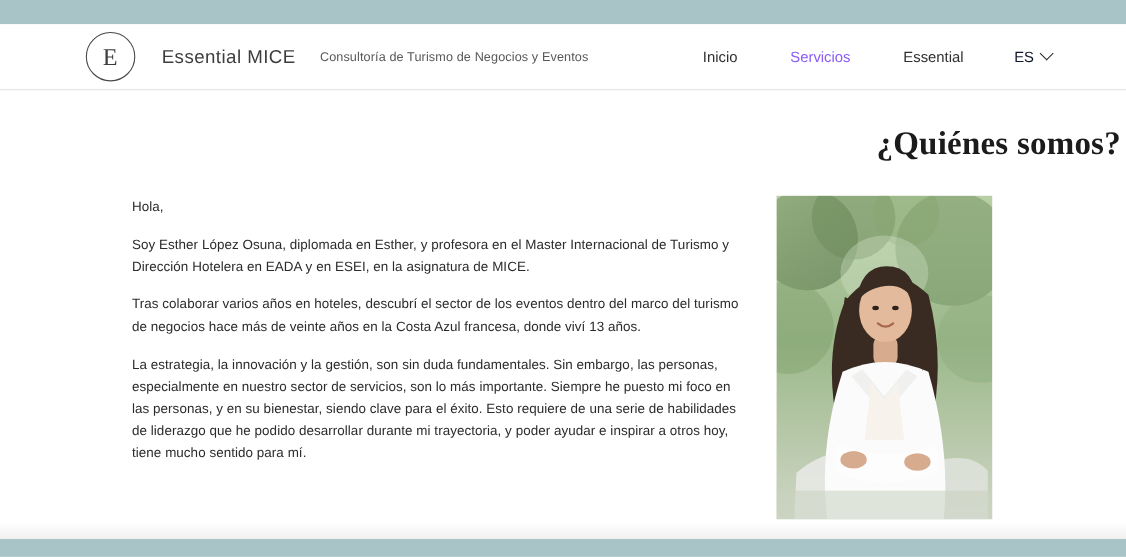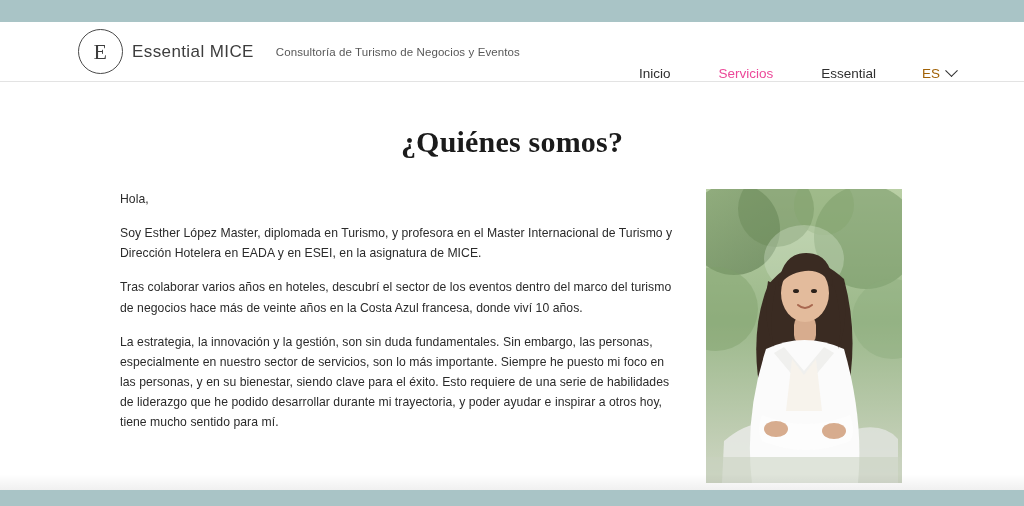--- a/index.html
+++ b/index.html
@@ -55,85 +55,85 @@
     box-sizing: border-box;
   }
   .logo-letter {
     font-family: "Liberation Serif", serif;
     font-size: 22px;
     color: #3c3c3c;
     line-height: 1;
     letter-spacing: 0.5px;
   }
   .brand-text {
-    margin-left: 9px;
+    margin-left: 24px;
     font-family: "Liberation Sans", sans-serif;
     font-size: 17px;
     color: #3d3d3d;
     letter-spacing: 0.4px;
     white-space: nowrap;
   }
   .tagline {
     margin-left: 22px;
     font-size: 11.5px;
     color: #585858;
     letter-spacing: 0.1px;
     white-space: nowrap;
   }
   .main-nav {
     position: absolute;
     right: 62px;
     top: 0;
     height: 59px;
     display: flex;
-    align-items: flex-end;
+    align-items: center;
     gap: 0;
   }
   .nav-item {
     font-size: 13.5px;
     color: #2f2f2f;
     padding: 0 24px;
     white-space: nowrap;
     cursor: pointer;
   }
   .nav-item.active {
-    color: #ec4899;
+    color: #8b5cf6;
   }
   .lang-select {
     display: flex;
     align-items: center;
     gap: 7px;
     padding-left: 22px;
     padding-right: 6px;
     cursor: pointer;
   }
   .lang-label {
     font-size: 13.5px;
-    color: #a16207;
+    color: #0f172a;
   }
   .chev {
     width: 8px;
     height: 8px;
     border-right: 1.4px solid #2f2f2f;
     border-bottom: 1.4px solid #2f2f2f;
     transform: rotate(45deg) translate(-2px, -2px);
   }
   
   .content {
     position: relative;
     padding-top: 27px;
   }
   .page-title {
-    text-align: center;
+    text-align: right;
     font-family: "Liberation Serif", serif;
     font-size: 30px;
     font-weight: bold;
     color: #1b1b1b;
     letter-spacing: 0.2px;
-    margin: 16px;
+    margin: 5px;
   }
   .body-wrap {
     position: relative;
     margin-top: 30px;
     padding-left: 120px;
     padding-right: 120px;
     display: flex;
     gap: 28px;
   }
   .text-col {
@@ -201,22 +201,22 @@
         </div>
       </div>
     </div>
 
     <div class="content">
       <h1 class="page-title">¿Quiénes somos?</h1>
 
       <div class="body-wrap">
         <div class="text-col">
           <p class="para">Hola,</p>
-          <p class="para">Soy Esther López Master, diplomada en Turismo, y profesora en el Master Internacional de Turismo y Dirección Hotelera en EADA y en ESEI, en la asignatura de MICE.</p>
-          <p class="para">Tras colaborar varios años en hoteles, descubrí el sector de los eventos dentro del marco del turismo de negocios hace más de veinte años en la Costa Azul francesa, donde viví 10 años.</p>
+          <p class="para">Soy Esther López Osuna, diplomada en Esther, y profesora en el Master Internacional de Turismo y Dirección Hotelera en EADA y en ESEI, en la asignatura de MICE.</p>
+          <p class="para">Tras colaborar varios años en hoteles, descubrí el sector de los eventos dentro del marco del turismo de negocios hace más de veinte años en la Costa Azul francesa, donde viví 13 años.</p>
           <p class="para">La estrategia, la innovación y la gestión, son sin duda fundamentales. Sin embargo, las personas, especialmente en nuestro sector de servicios, son lo más importante. Siempre he puesto mi foco en las personas, y en su bienestar, siendo clave para el éxito. Esto requiere de una serie de habilidades de liderazgo que he podido desarrollar durante mi trayectoria, y poder ayudar e inspirar a otros hoy, tiene mucho sentido para mí.</p>
 
         </div>
 
         <div class="photo-col">
           <div class="photo">
             <svg width="196" height="294" viewBox="0 0 196 294">
               <defs>
                 <linearGradient id="bg" x1="0" y1="0" x2="0" y2="1">
                   <stop offset="0%" stop-color="#b9cfa5"></stop>

